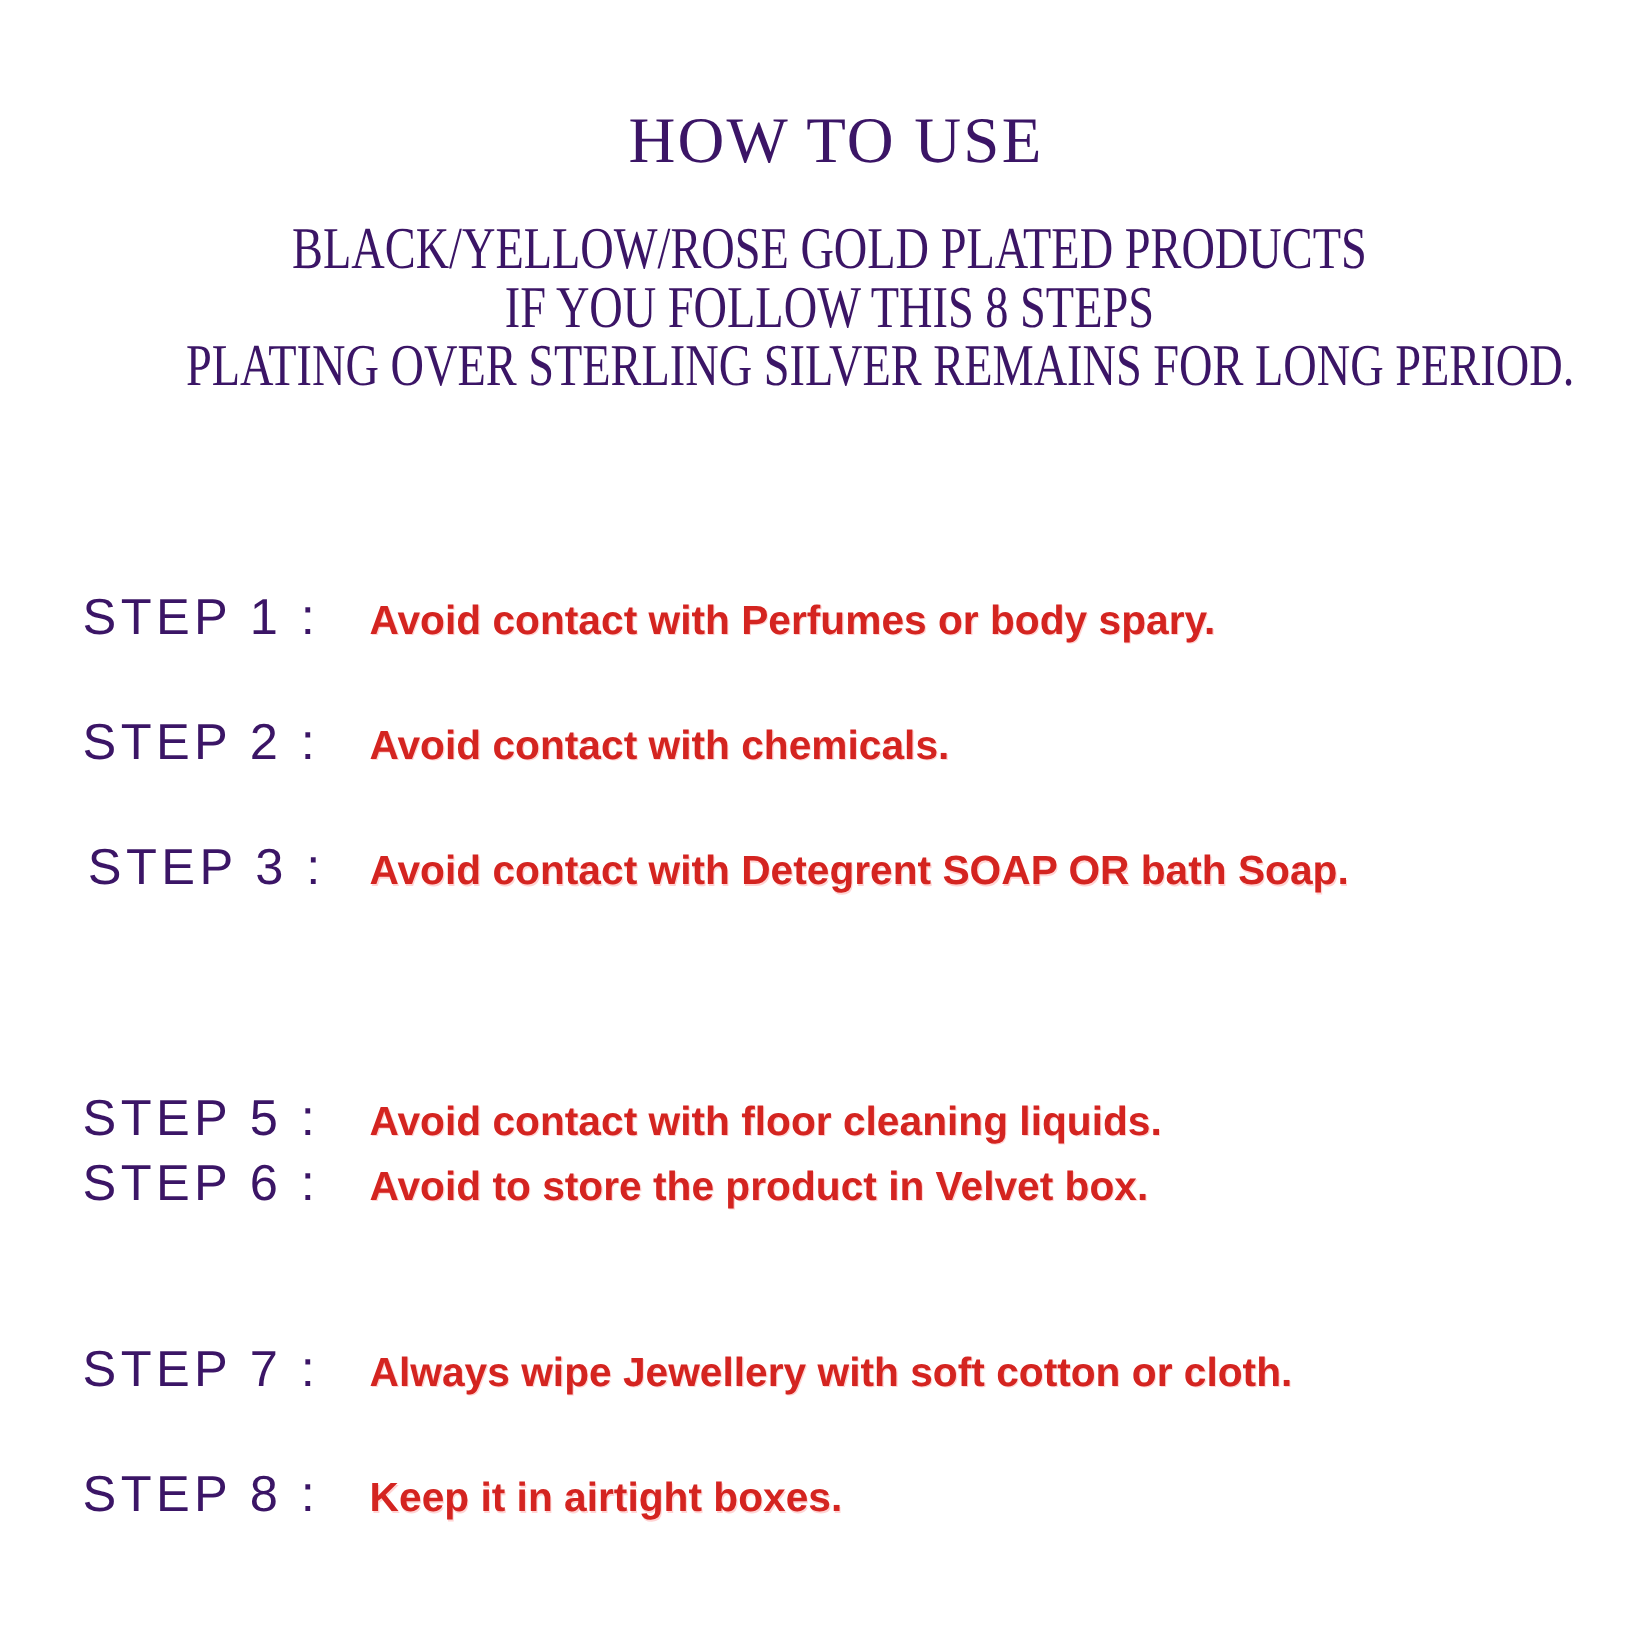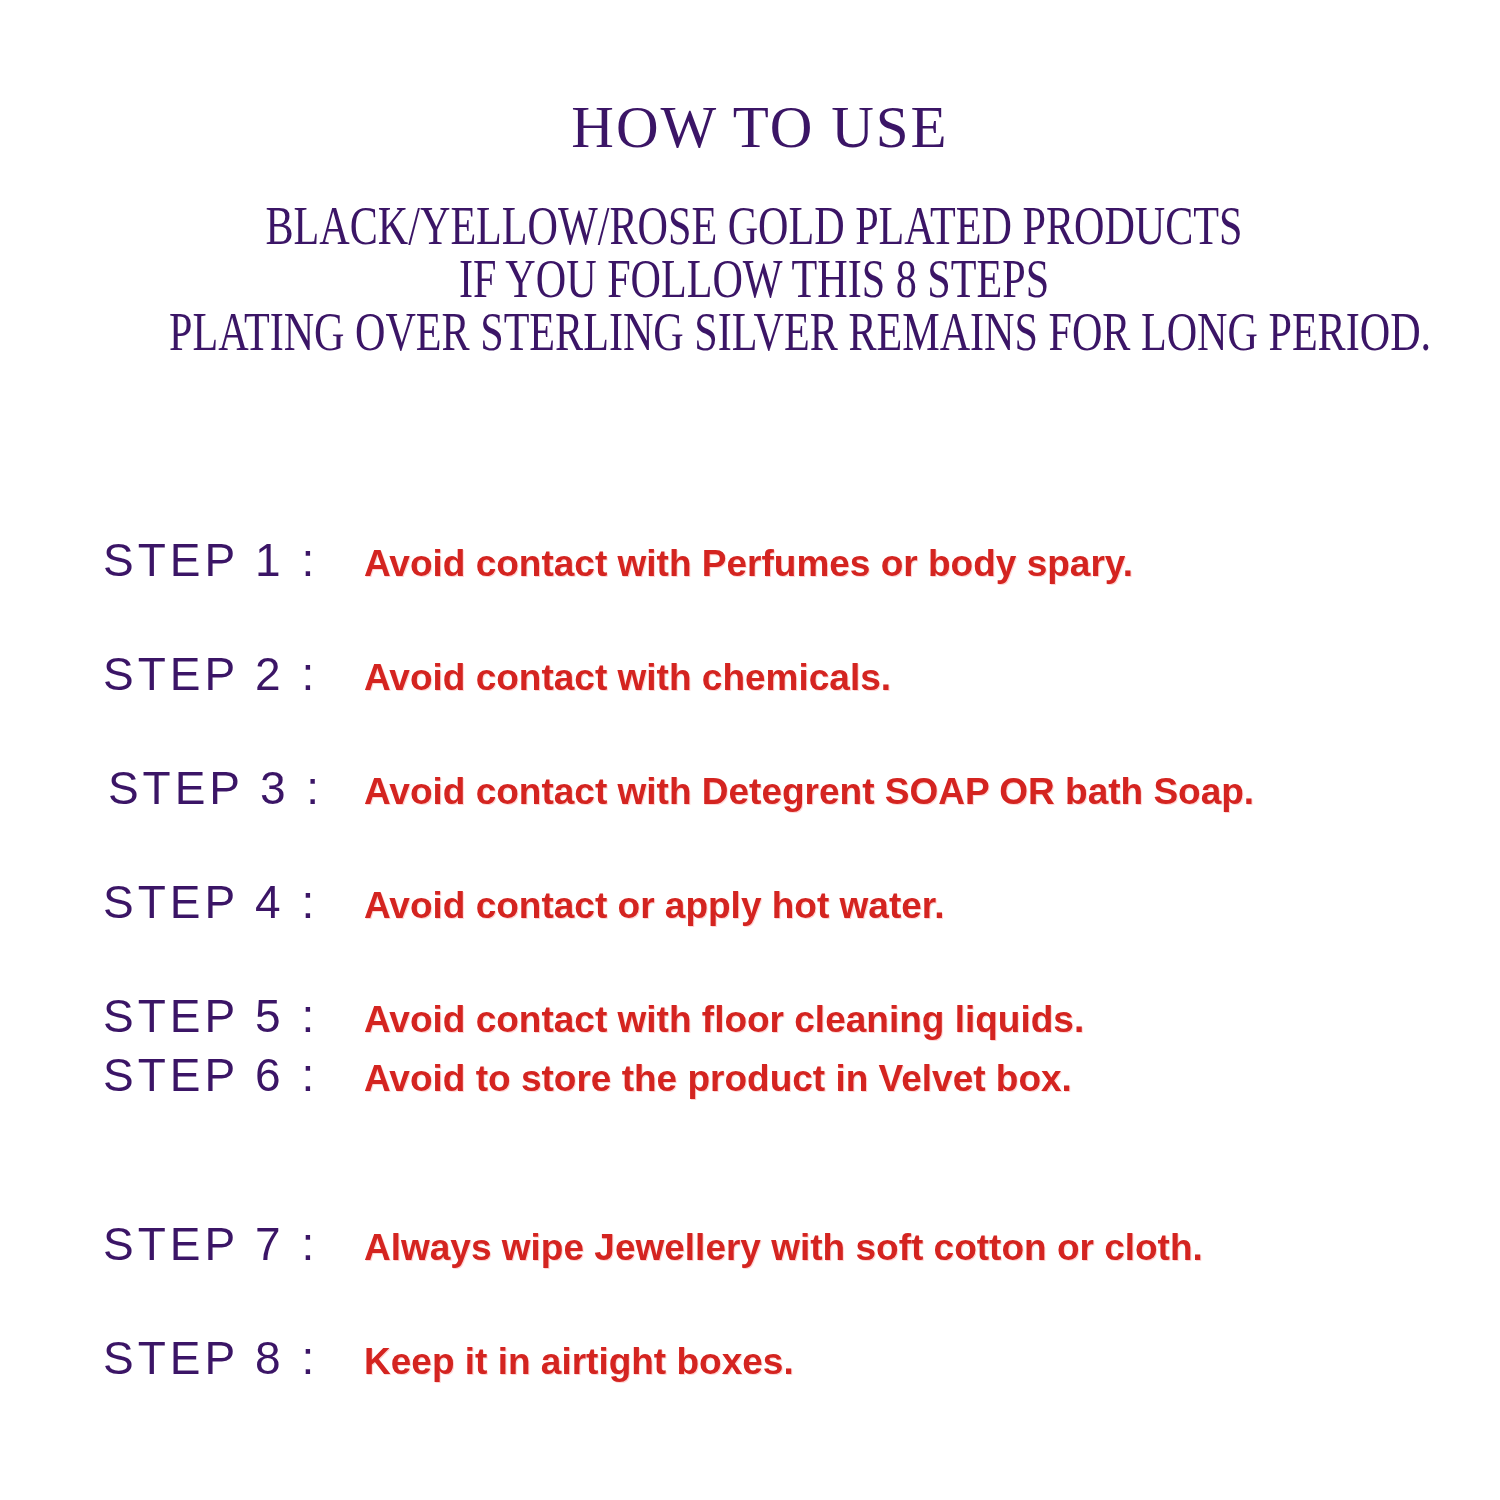--- a/index.html
+++ b/index.html
@@ -69,21 +69,20 @@
     left: 75px;
     white-space: nowrap;
   }
   .step-label {
     display: inline-block;
     width: 225px;
     font-size: 46px;
     letter-spacing: 4px;
     color: var(--heading-purple);
     vertical-align: baseline;
-    margin-left: 28px;
   }
   .step-text {
     font-size: 37px;
     font-weight: bold;
     color: var(--step-red);
     text-shadow: 1px 1px 0 rgba(255, 160, 160, 0.45);
     margin-left: 36px;
   }
 </style>
 </head>
@@ -103,23 +102,20 @@
   <div class="steps">
     <div class="step-row" style="top:533px;">
       <span class="step-label">STEP 1 :</span><span class="step-text">Avoid contact with Perfumes or body spary.</span>
     </div>
     <div class="step-row" style="top:647px;">
       <span class="step-label">STEP 2 :</span><span class="step-text">Avoid contact with chemicals.</span>
     </div>
     <div class="step-row" style="top:761px;text-align:center;">
       <span class="step-label">STEP 3 :</span><span class="step-text">Avoid contact with Detegrent SOAP OR bath Soap.</span>
     </div>
-    <div class="step-row" style="top:875px;">
-      <span class="step-label">STEP 4 :</span><span class="step-text">Avoid contact or apply hot water.</span>
-    </div>
     <div class="step-row" style="top:989px;">
       <span class="step-label">STEP 5 :</span><span class="step-text">Avoid contact with floor cleaning liquids.</span>
     </div>
     <div class="step-row" style="top:1048px;">
       <span class="step-label">STEP 6 :</span><span class="step-text">Avoid to store the product in Velvet box.</span>
     </div>
     <div class="step-row" style="top:1217px;">
       <span class="step-label">STEP 7 :</span><span class="step-text">Always wipe Jewellery with soft cotton or cloth.</span>
     </div>
     <div class="step-row" style="top:1331px;">

